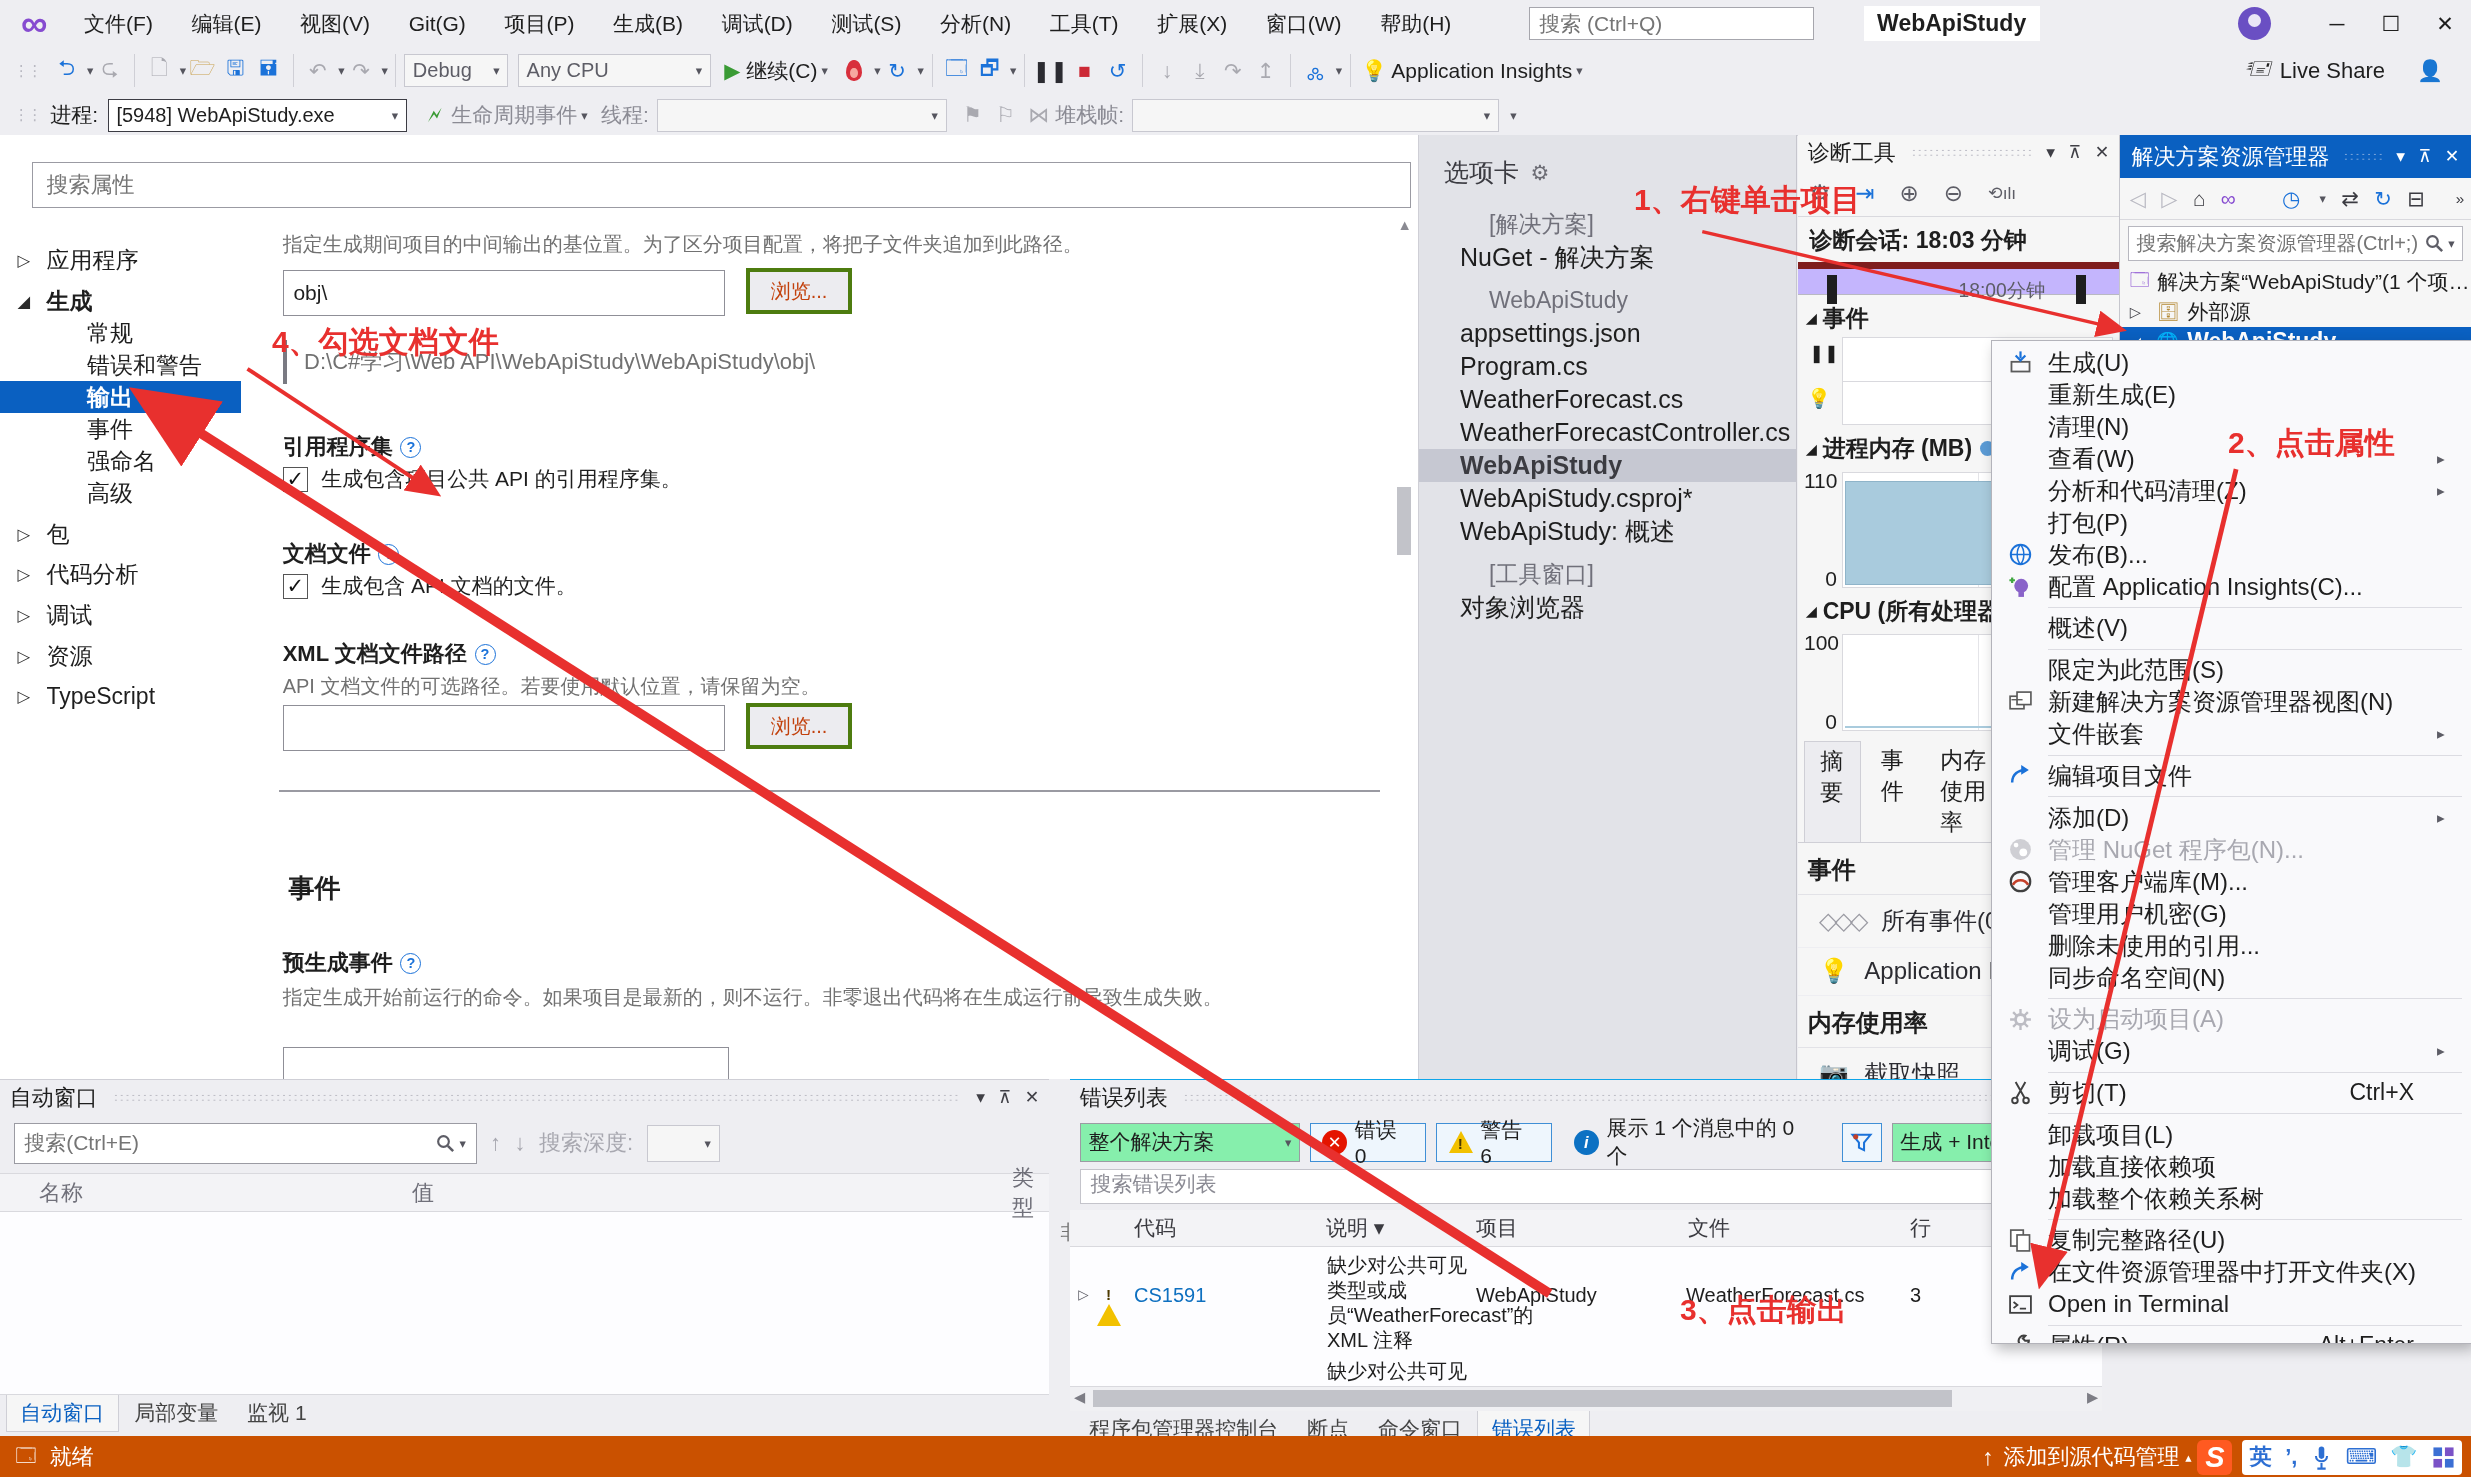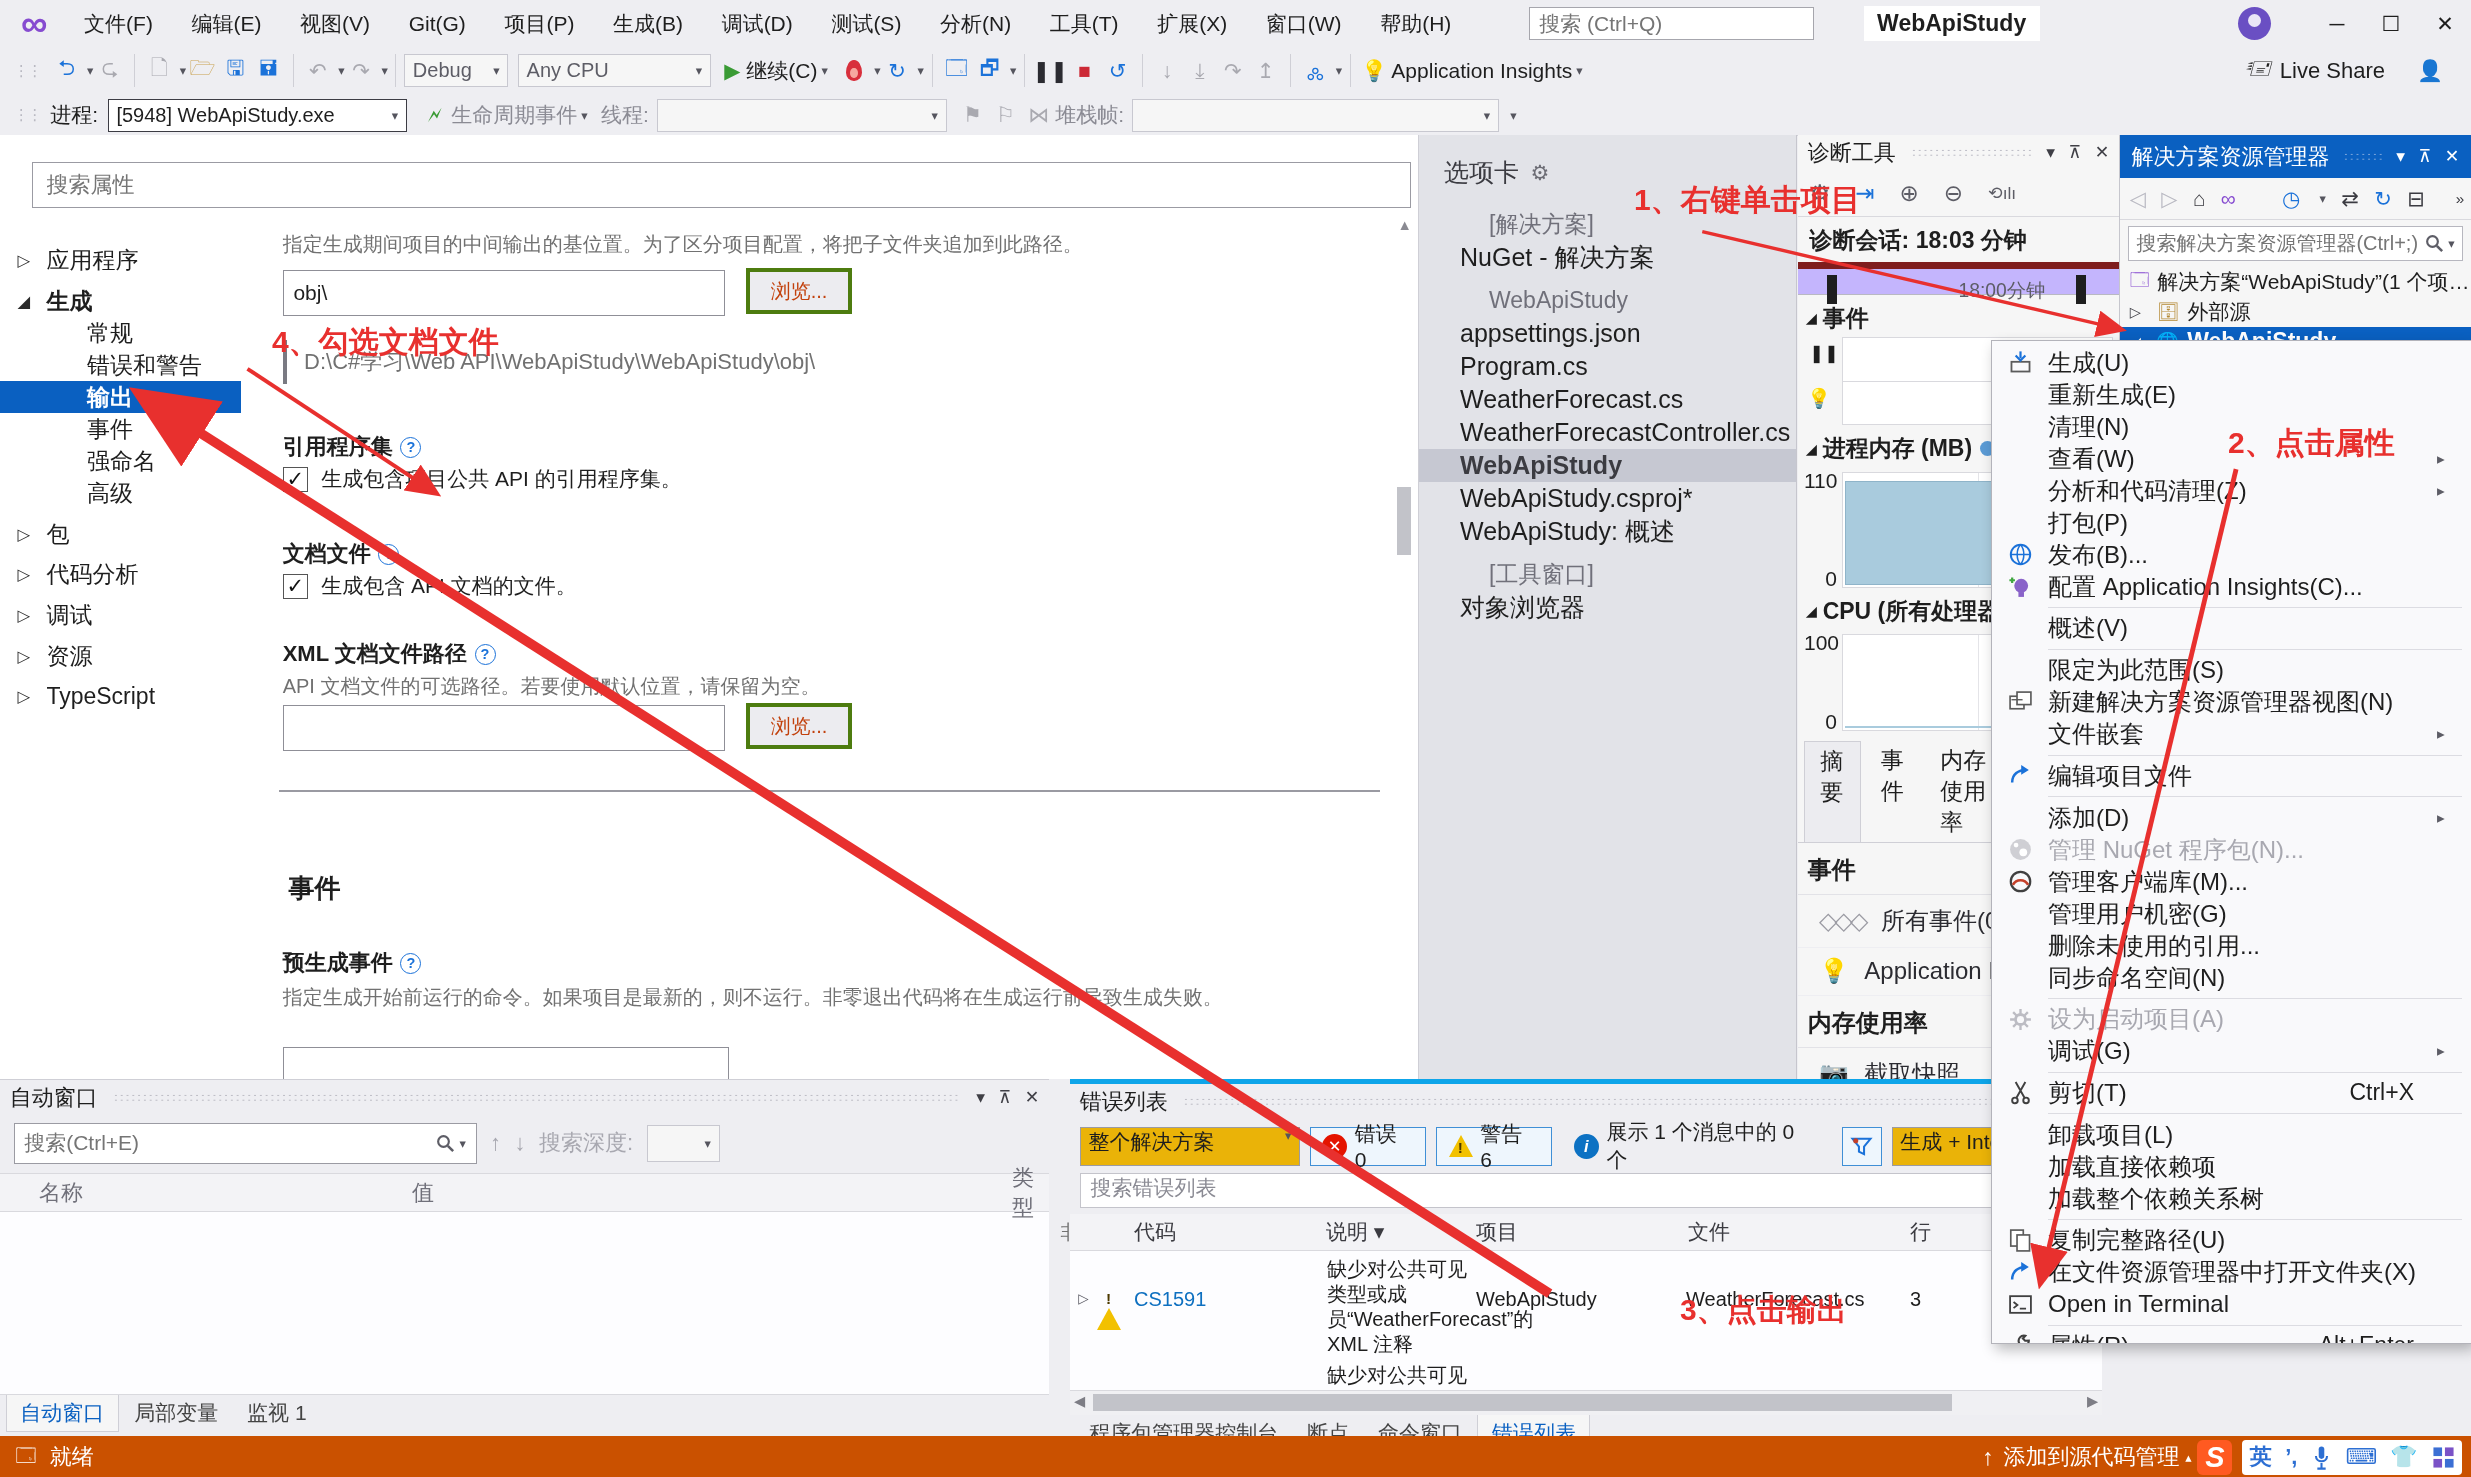--- a/index.html
+++ b/index.html
@@ -122,23 +122,23 @@
   .bp-search { display:flex; align-items:center; margin:7.7px 0 0 13.5px; gap:13.5px; }
   .bp-box { width:463px; height:41px; background:#fff; border:1px solid #9b9ba3; display:flex; align-items:center; padding:0 9.7px; }
   .bp-box input { border:none; outline:none; flex:1; font-size:21px; color:#6d6d75; background:transparent; }
   .bp-gray { color:#a8a8b0; font-size:22px; }
   .colhdr { display:flex; height:39px; align-items:center; background:#f3f3f6; border-top:1px solid #d9d9de; border-bottom:1px solid #d9d9de; margin-top:9.7px; color:#70707a; font-size:22px; }
   #autosBody { background:#fdfdff; height:183px; border-bottom:1px solid #d9d9de; }
   .wintabs { display:flex; height:35px; align-items:flex-start; padding-left:5.8px; gap:1.9px; background:#eeeef2; }
   .wtab { font-size:21px; padding:3.9px 13.5px; color:#444; }
   .wtab.selected { background:#f6f6f6; color:#0a60c1; border:1px solid #cfcfd6; border-top:none; }
 
-  #errPanel { left:1070px; top:1079px; width:1032px; height:322px; background:#eeeef2; border-top:5px solid #0ea5e9; }
+  #errPanel { left:1070px; top:1079px; width:1032px; height:322px; background:#eeeef2; border-top:1px solid #0ea5e9; }
   .err-toolbar { display:flex; align-items:center; gap:9.7px; margin:7.7px 0 0 9.7px; }
-  .err-combo { width:222px; height:39px; background:#eab308; border:1px solid #9b9ba3; font-size:21px; display:flex; align-items:flex-start; justify-content:space-between; padding:0 7.7px; color:#1e1e1e; }
+  .err-combo { width:222px; height:39px; background:#86efac; border:1px solid #9b9ba3; font-size:21px; display:flex; align-items:center; justify-content:space-between; padding:0 7.7px; color:#1e1e1e; }
   .tglbtn { height:39px; border:1.5px solid #3f8fd6; background:#eef6fd; display:flex; align-items:center; gap:7.7px; font-size:21px; padding:0 11.6px; color:#1e1e1e; }
   .tglbtn.flat { border-color:transparent; background:transparent; }
   .errdot { width:25px; height:25px; border-radius:50%; background:#e41400; color:#fff; font-size:16.4px; display:flex; align-items:center; justify-content:center; font-weight:bold; }
   .warntri { width:0; height:0; border-left:12.6px solid transparent; border-right:12.6px solid transparent; border-bottom:22px solid #f2c100; position:relative; }
   .warntri::after { content:"!"; position:absolute; left:-2.9px; top:3.9px; font-size:15.4px; font-weight:bold; color:#4d3a00; }
   .infodot { width:25px; height:25px; border-radius:50%; background:#0c71c3; color:#fff; font-size:16.4px; display:flex; align-items:center; justify-content:center; font-style:italic; font-weight:bold; }
   .err-search { margin:7.7px 0 0 9.7px; height:35px; background:#fff; border:1px solid #c4c4cb; display:flex; align-items:flex-start; padding:0 9.7px; font-size:21px; color:#8b8b94; }
   .err-colhdr { display:flex; height:37px; align-items:center; background:#f3f3f6; border-bottom:1px solid #d9d9de; margin-top:5.8px; color:#3b3b41; font-size:21px; }
   #errBody { background:#fdfdff; height:139px; overflow:hidden; font-size:20px; }
   .errrow { display:flex; padding-top:5.8px; }

